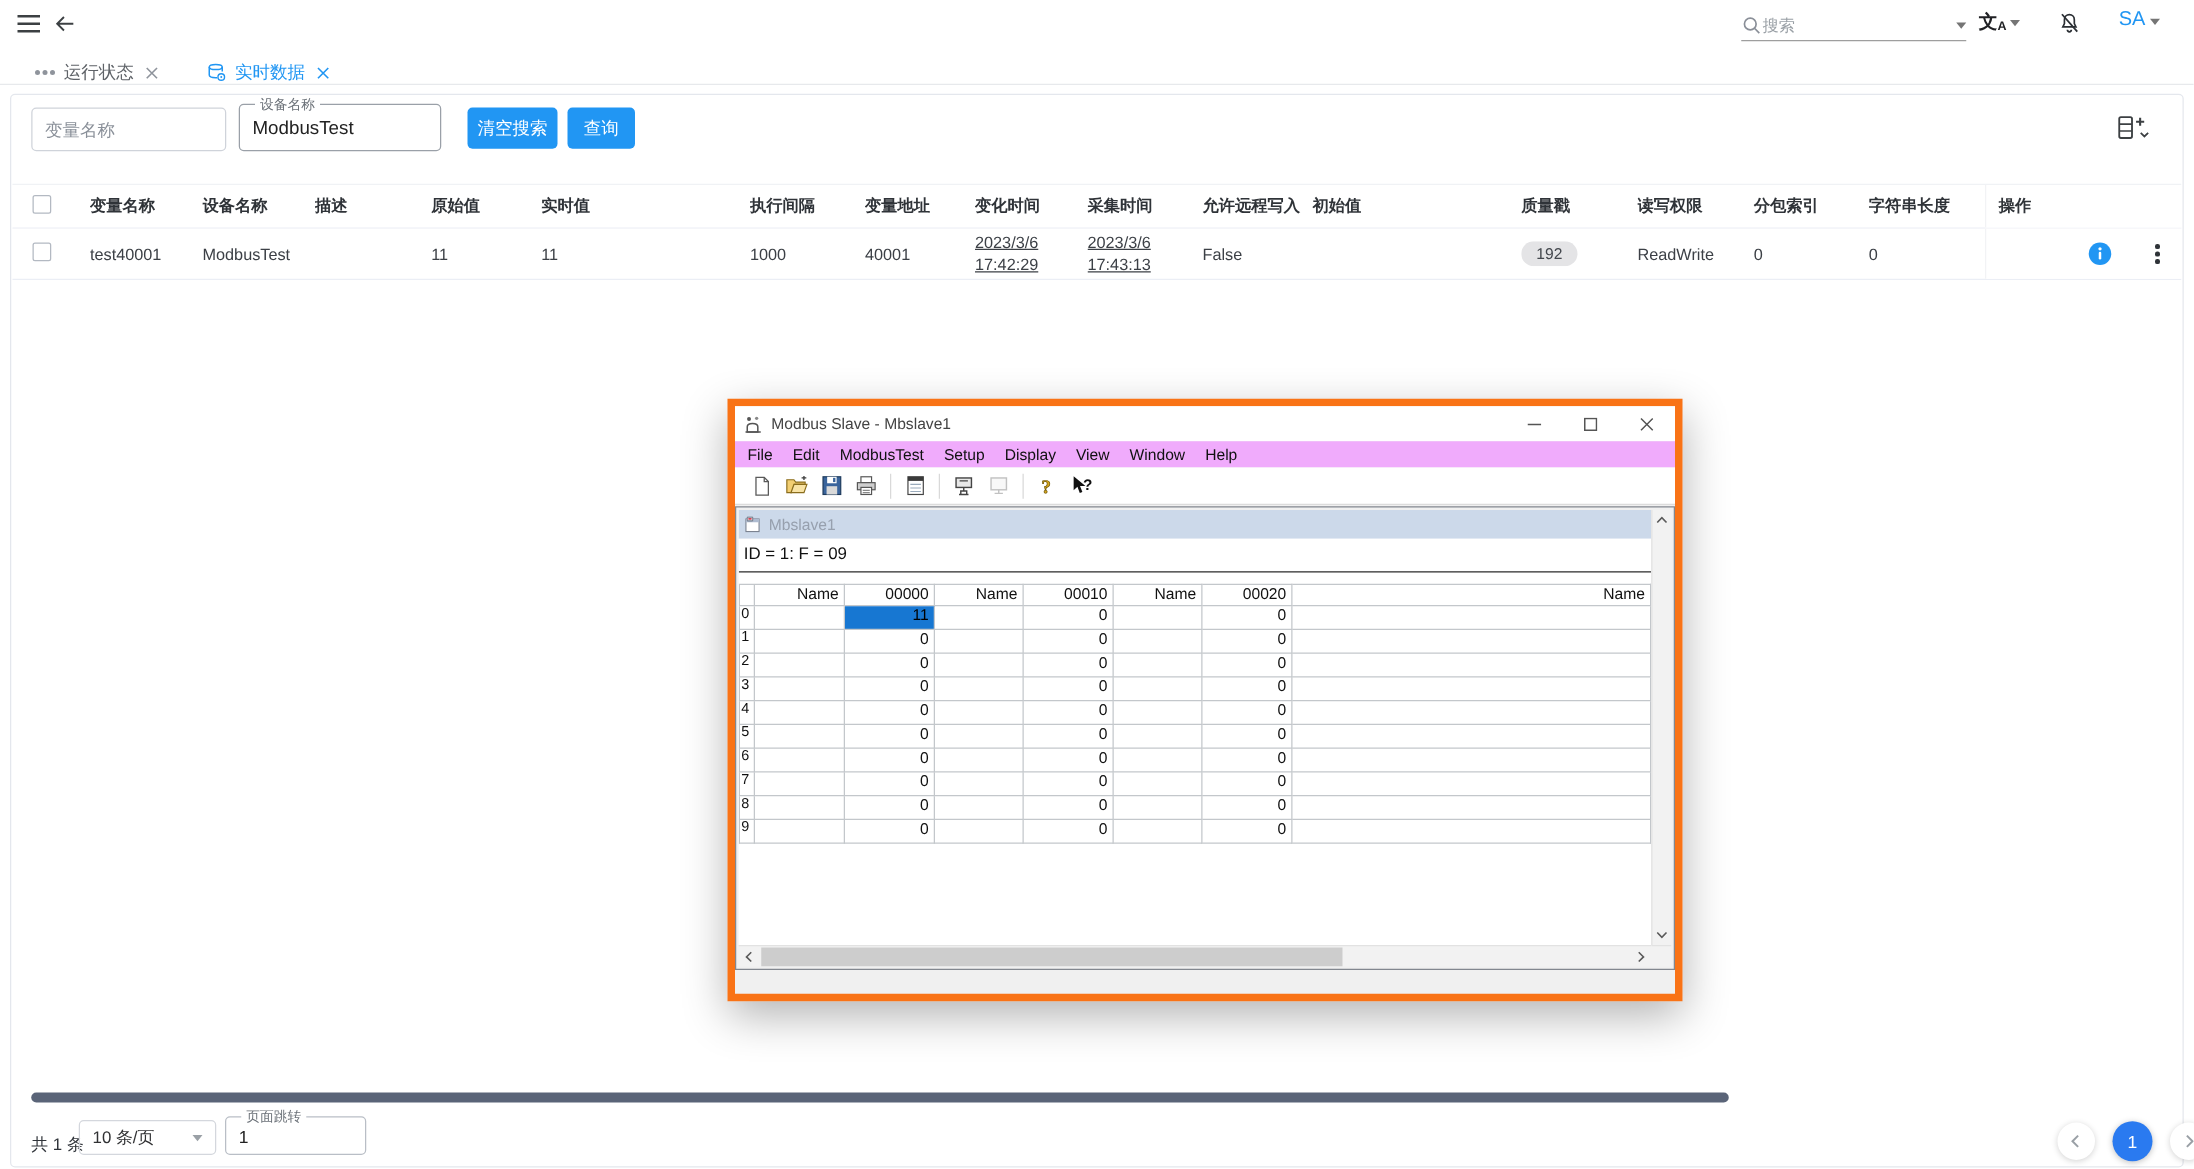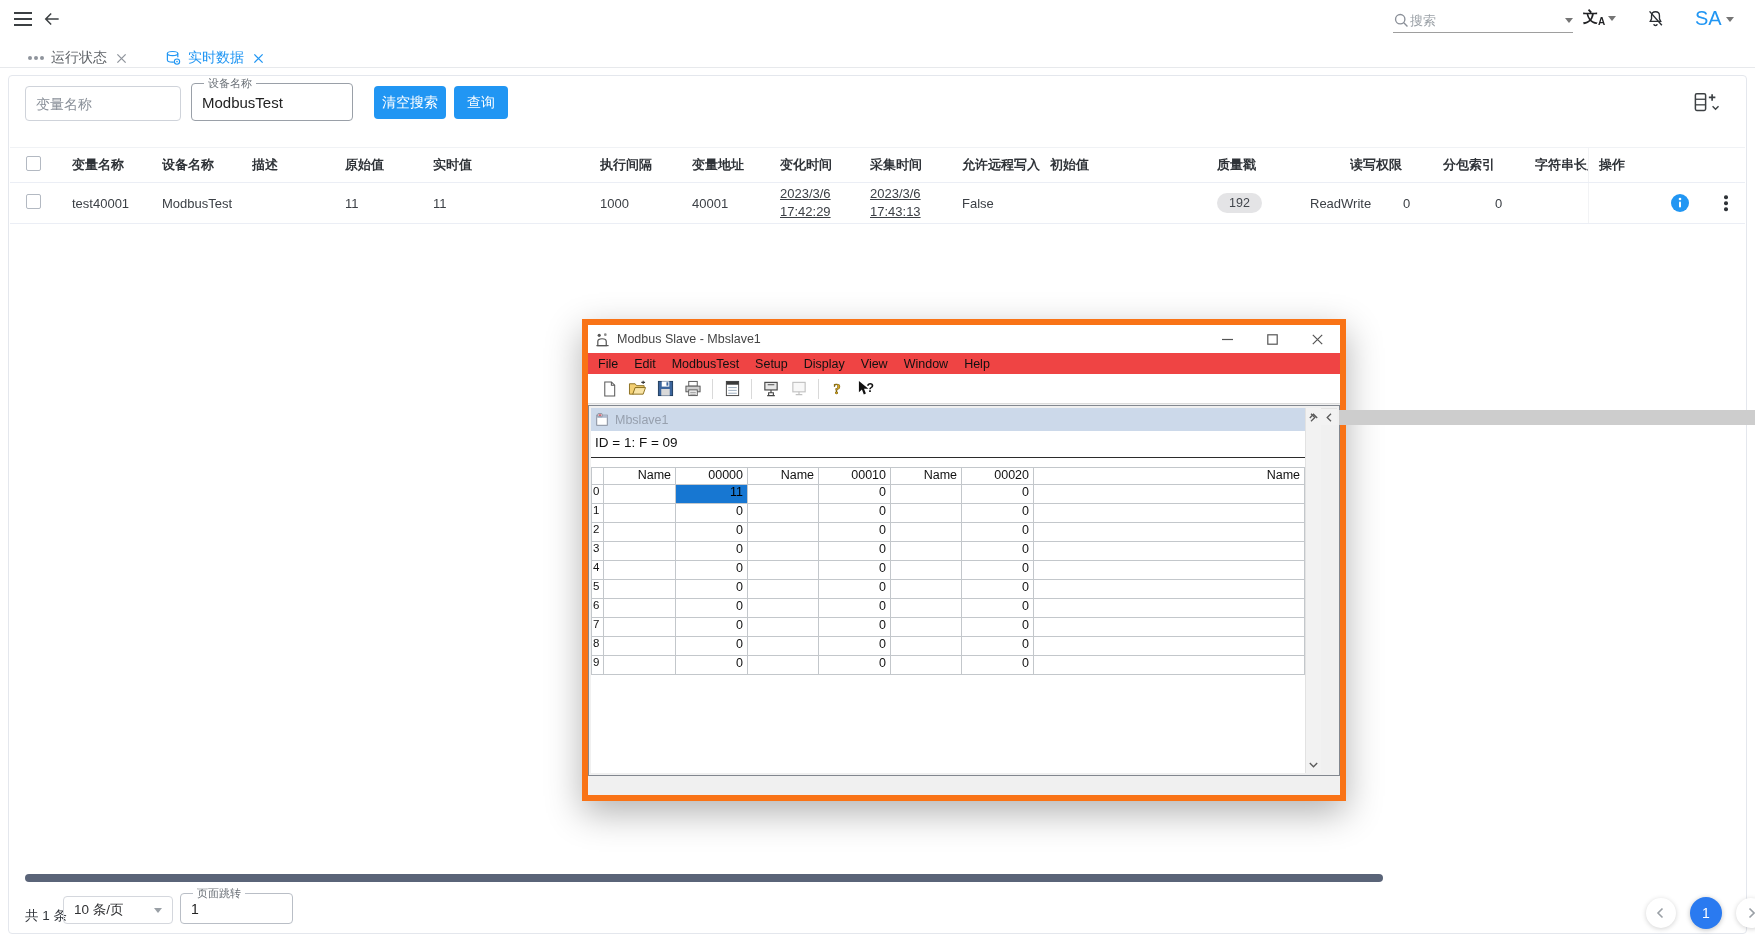--- a/index.html
+++ b/index.html
@@ -18,21 +18,21 @@
                      font-family:"Liberation Sans", sans-serif; }
   .tr-search input::placeholder { color:#9aa0a6; }
   .caret { width:0; height:0; border-left:4px solid transparent; border-right:4px solid transparent;
            border-top:5px solid #757575; display:inline-block; }
   .lang { position:absolute; left:1583px; top:8px; display:flex; align-items:flex-start; cursor:pointer; color:#202124; }
   .lang .zh { font-size:15px; font-weight:bold; }
   .lang .en { font-size:10px; font-weight:bold; margin-top:8px; }
   .lang .caret { margin-top:8px; margin-left:3px; }
   .bell { position:absolute; left:1646px; top:9px; cursor:pointer; }
   .usermenu { position:absolute; left:1695px; top:7px; display:flex; align-items:center; cursor:pointer; }
-  .usermenu .uname { color:var(--c-primary,#2196f3); font-size:20px; }
+  .usermenu .uname { color:var(--c-primary,#2196f3); font-size:16px; }
   .usermenu .caret { margin-left:4px; margin-top:2px; }
 
   
   .tabbar { position:absolute; left:0; top:38px; width:100%; height:30px;
             border-bottom:1px solid #e7e9ec; display:flex; align-items:flex-end; }
   .tab { display:flex; align-items:center; gap:7px; font-size:14px; color:#5f6368; cursor:pointer; }
   .tab.t1 { margin-left:28px; }
   .tab.t2 { margin-left:38px; color:var(--c-primary,#2196f3); }
   .dots3 { display:flex; gap:2px; }
   .dots3 i { width:4px; height:4px; border-radius:50%; background:#8f949c; }
@@ -100,29 +100,29 @@
   
   .mw { position:absolute; left:582px; top:319px; width:764px; height:482px; background:#f0f0f0;
         border:6px solid #f97316; box-shadow:0 12px 34px rgba(0,0,0,.30); z-index:50;
         font-family:"Liberation Sans",sans-serif; }
   .mw-title { position:absolute; left:0; top:0; right:0; height:28px; background:#fff;
               display:flex; align-items:center; }
   .mw-title .appico { margin-left:7px; }
   .mw-title .ttl { margin-left:7px; font-size:12.5px; color:#444; }
   .mw-btns { margin-left:auto; display:flex; height:100%; }
   .mw-btn { width:45px; height:100%; display:flex; align-items:center; justify-content:center; cursor:pointer; }
-  .mw-menu { position:absolute; left:0; top:28px; right:0; height:21px; background:#ef4444;
+  .mw-menu { position:absolute; left:0; top:28px; right:0; height:21px; background:#f0abfc;
              display:flex; align-items:center; padding-left:2px; }
   .mw-menu .mi { font-size:12.5px; color:#111; padding:0 8px; cursor:pointer; }
   .mw-tools { position:absolute; left:0; top:49px; right:0; height:30px; background:#fff;
               border-bottom:1px solid #dcdcdc; display:flex; align-items:center; padding-left:8px; gap:2px; }
   .tbtn { width:26px; height:24px; display:flex; align-items:center; justify-content:center; cursor:pointer; }
   .tsep { width:1px; height:20px; background:#d9d9d9; margin:0 4px; }
   .mw-client { position:absolute; left:0; top:80px; right:0; bottom:19px; background:#f0f0f0;
-               border:1px solid #82878f; padding:2px; display:flex; flex-direction:row; }
+               border:1px solid #82878f; padding:2px; display:flex; flex-direction:column; }
   .mrow { flex:1; display:flex; min-height:0; }
   .childcol { flex:1; display:flex; flex-direction:column; background:#fff; min-width:0; }
   .chead { height:23px; background:var(--c-chead,#ccd9ea); display:flex; align-items:center; padding-left:4px; }
   .chead .ct { margin-left:6px; font-size:12.5px; color:#97a0ae; }
   .cbody { flex:1; background:#fff; overflow:hidden; }
   .idline { height:27px; border-bottom:1.5px solid #2b2b2b; font-size:13.5px; color:#111;
             padding:4px 0 0 4px; }
   .grid { margin-top:9px; font-size:12.5px; color:#111; }
   .g-hrow, .grow { display:flex; }
   .g-hrow { height:18px; }
@@ -258,21 +258,21 @@
         <div class="th" style="width: 93px;">描述</div>
         <div class="th" style="width: 88px;">原始值</div>
         <div class="th" style="width: 167px;">实时值</div>
         <div class="th" style="width: 92px;">执行间隔</div>
         <div class="th" style="width: 88px;">变量地址</div>
         <div class="th" style="width: 90px;">变化时间</div>
         <div class="th" style="width: 92px;">采集时间</div>
         <div class="th" style="width: 88px;">允许远程写入</div>
         <div class="th" style="width: 167px;">初始值</div>
         <div class="th" style="width: 93px;">质量戳</div>
-        <div class="th" style="width: 93px; margin-left: 40px;">读写权限</div>
+        <div class="th" style="width: 93px;">读写权限</div>
         <div class="th" style="width: 92px;">分包索引</div>
         <div class="th" style="width: 93px;">字符串长度</div>
         <div class="th" style="width: 60px;">数</div>
       </div>
     <div class="sticky">
       <span class="lbl">操作</span>
     </div>
   </div>
 
   <div class="trow">

